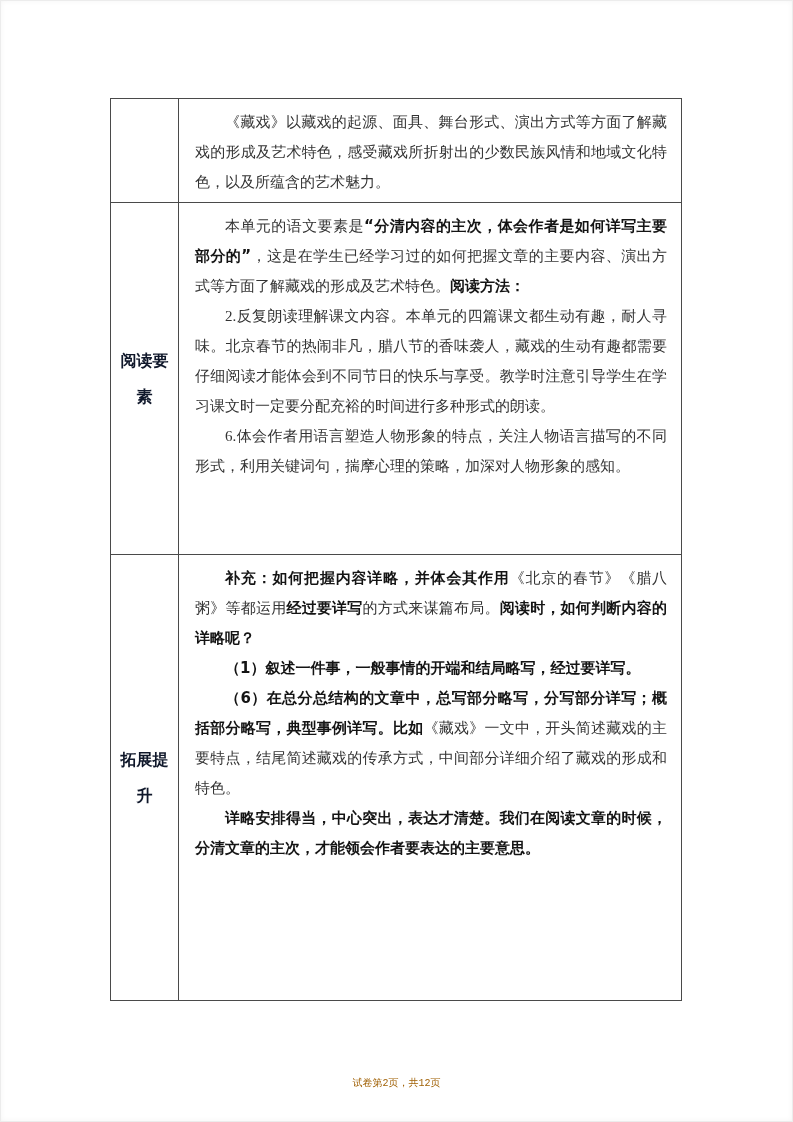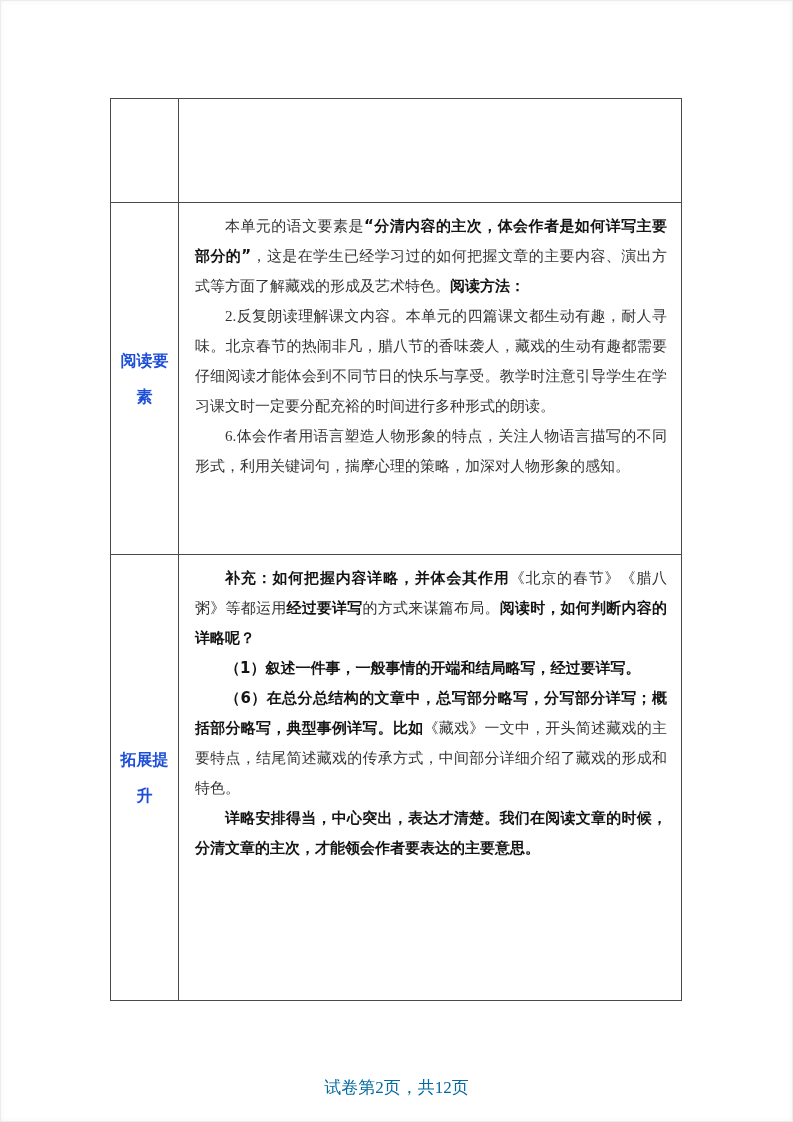--- a/index.html
+++ b/index.html
@@ -36,21 +36,21 @@
     flex: 0 0 68px;
     border-right: 1px solid #4a4a4a;
     display: flex;
     align-items: center;
     justify-content: center;
     text-align: center;
     font-family: "DejaVu Sans", "Liberation Sans", sans-serif;
     font-weight: 700;
     font-size: 16px;
     line-height: 36px;
-    color: #1d4ed8;
+    color: #0f172a;
     padding: 0 9px;
   }
 
   .t-content {
     flex: 1 1 auto;
     padding: 8px 14px 0 16px;
     font-size: 15px;
     line-height: 30px;
     text-align: justify;
     color: #2f2f2f;
@@ -68,32 +68,35 @@
     font-weight: 700;
     color: #141414;
   }
 
   .page-footer {
     position: absolute;
     left: 0;
     top: 1076px;
     width: 100%;
     text-align: center;
-    font-size: 17px;
-    color: #0369a1;
-    font-family: Liberation Serif, serif;
+    font-size: 10px;
+    color: #a16207;
+    font-family: Liberation Mono, monospace;
   }
 </style>
 </head>
 <body>
 
 <div class="doc-table">
 
   <div class="t-row r0">
     <div class="t-label"></div>
+    <div class="t-content">
+      <p class="para"><span class="run kai">《藏戏》以藏戏的起源、面具、舞台形式、演出方式等方面了解藏戏的形成及艺术特色，感受藏戏所折射出的少数民族风情和地域文化特色，以及所蕴含的艺术魅力。</span></p>
+    </div>
   </div>
 
   <div class="t-row r1">
     <div class="t-label">阅读要素</div>
     <div class="t-content">
       <p class="para"><span class="run kai">本单元的语文要素是</span><span class="run bold">“分清内容的主次，体会作者是如何详写主要部分的”</span><span class="run kai">，这是在学生已经学习过的如何把握文章的主要内容、演出方式等方面了解藏戏的形成及艺术特色。</span><span class="run bold">阅读方法：</span></p>
       <p class="para"><span class="run kai">2.反复朗读理解课文内容。本单元的四篇课文都生动有趣，耐人寻味。北京春节的热闹非凡，腊八节的香味袭人，藏戏的生动有趣都需要仔细阅读才能体会到不同节日的快乐与享受。教学时注意引导学生在学习课文时一定要分配充裕的时间进行多种形式的朗读。</span></p>
       <p class="para"><span class="run kai">6.体会作者用语言塑造人物形象的特点，关注人物语言描写的不同形式，利用关键词句，揣摩心理的策略，加深对人物形象的感知。</span></p>
     </div>
   </div>

